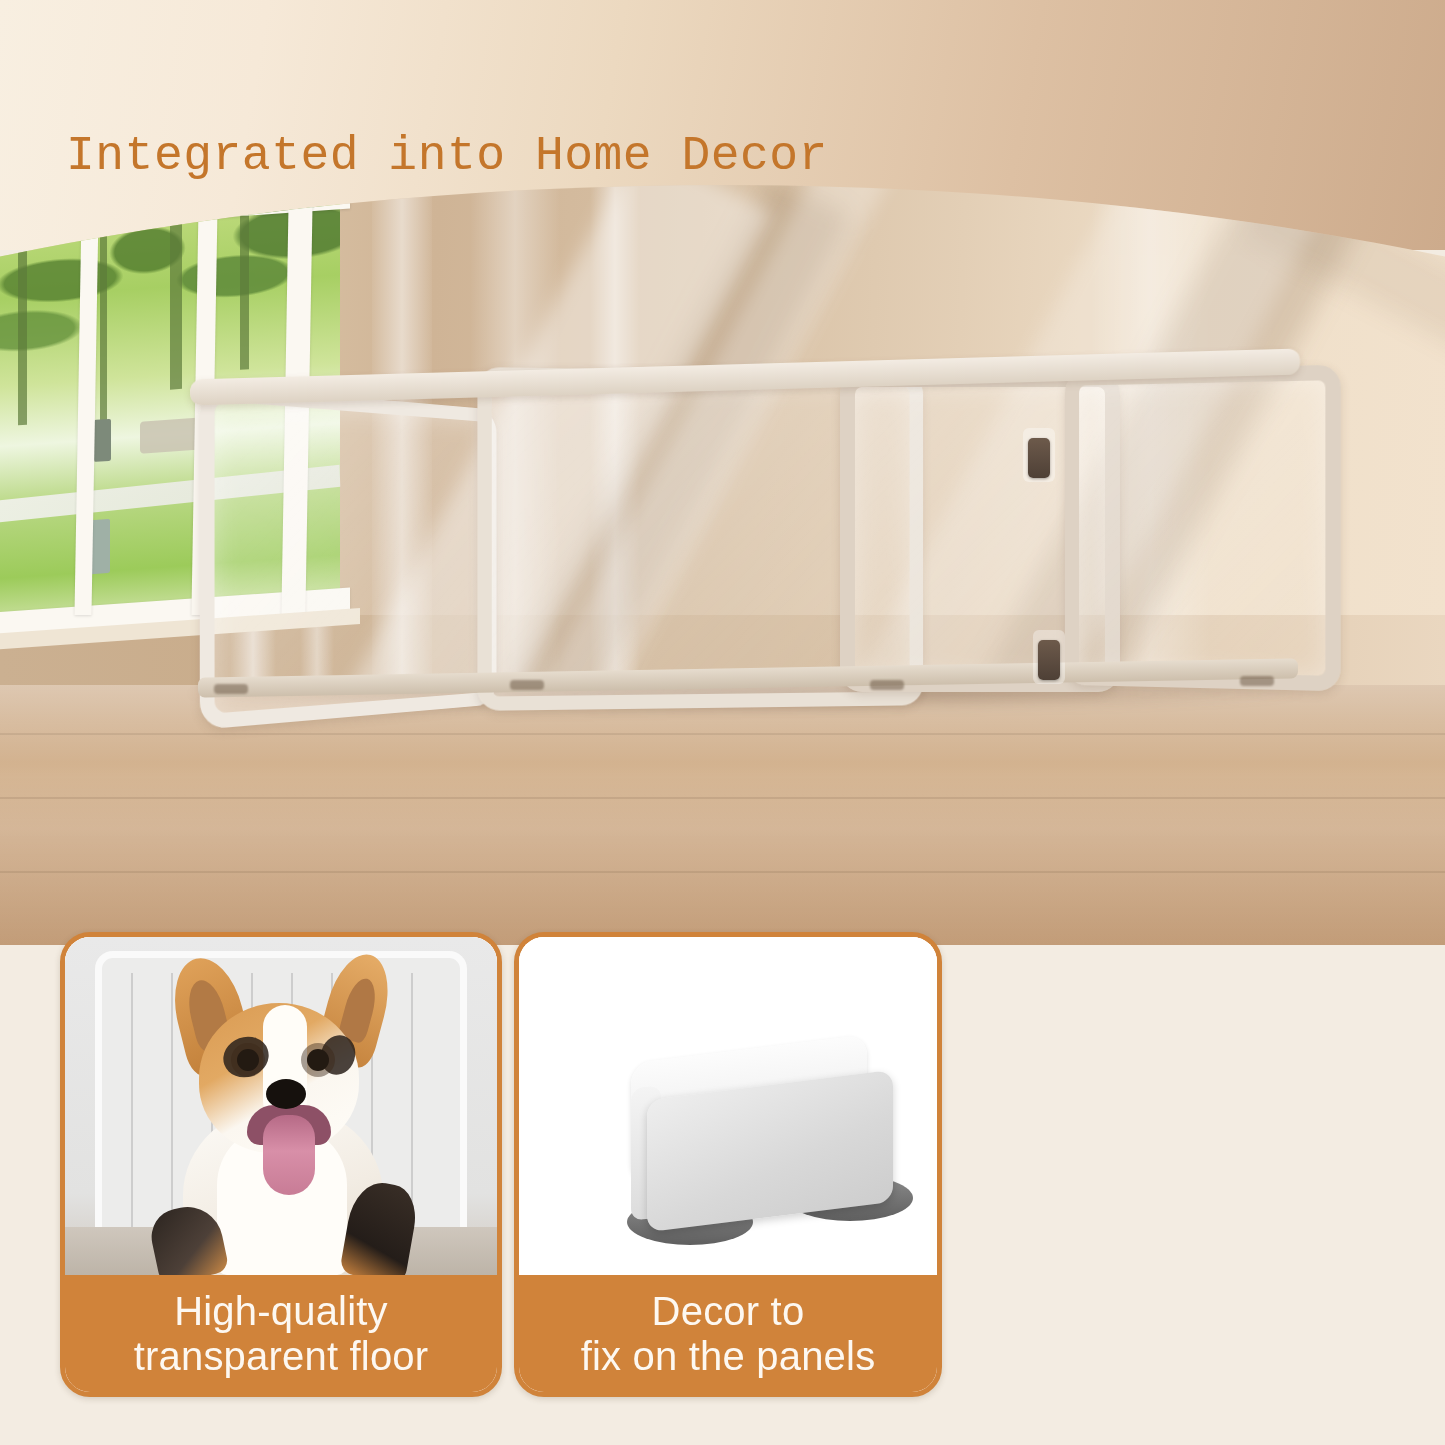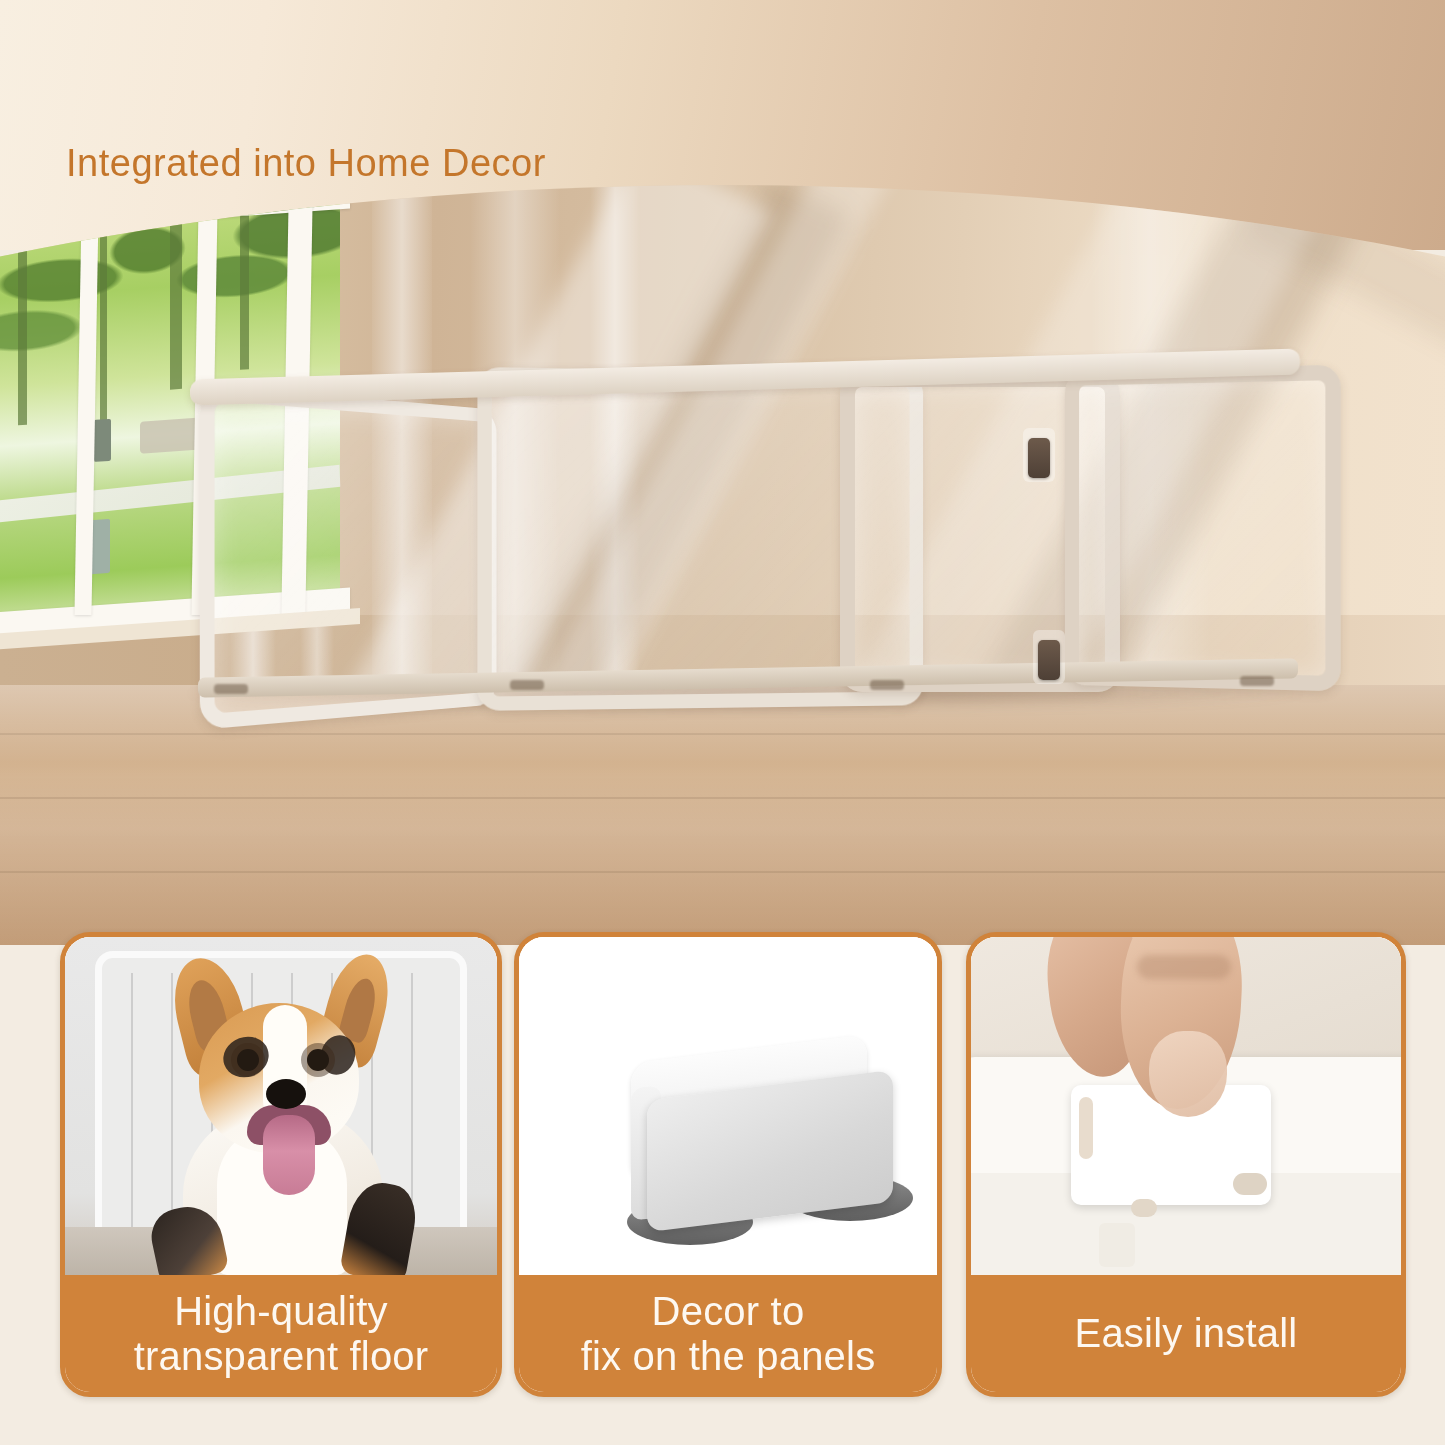--- a/index.html
+++ b/index.html
@@ -16,23 +16,23 @@
     background:linear-gradient(100deg,#f8efe1 0%,#f6e9d8 18%,#ecd9c0 42%,#ddc0a3 70%,#cdab8c 100%);
     overflow:hidden;
   }
   .header-title{
     position:absolute;left:62px;top:46px;
     font-size:74px;font-weight:bold;letter-spacing:1.5px;
     color:#c4762b;line-height:1;white-space:nowrap;
     text-shadow:0 1px 0 rgba(255,255,255,.25);
   }
   .header-sub{
-    position:absolute;left:66px;top:144px;
-    font-size:38px;font-weight:normal;letter-spacing:.5px;
-    color:#c4762b;line-height:1;white-space:nowrap;
+    position:absolute;left:66px;top:132px;
+    font-size:48px;font-weight:normal;letter-spacing:.5px;
+    color:#c4762b;line-height:1;white-space:nowrap;font-family:Liberation Mono, monospace;
   }
 
   
   .hero{
     position:absolute;left:0;top:185px;width:1445px;height:760px;
     overflow:hidden;
     -webkit-clip-path:ellipse(118% 100% at 50% 100%);
     clip-path:ellipse(118% 100% at 50% 100%);
   }
   .hero-inner{position:absolute;inset:0;}
@@ -379,36 +379,15 @@
         <div class="br-front"></div>
       </div>
       <div class="card-cap">
         <div>
           <span>Decor to</span>
           <span>fix on the panels</span>
         </div>
       </div>
     </div>
 
-    <div class="card card-3">
-      <div class="card-media">
-        <div class="c3-bg"></div>
-        <div class="c3-rail"></div>
-        <div class="c3-rail2"></div>
-        <div class="c3-clip"></div>
-        <div class="c3-slot"></div>
-        <div class="c3-hole1"></div>
-        <div class="c3-hole2"></div>
-        <div class="c3-notch"></div>
-        <div class="finger f-1"></div>
-        <div class="finger f-2"></div>
-        <div class="knuckle"></div>
-        <div class="nail"></div>
-      </div>
-      <div class="card-cap">
-        <div>
-          <span>Easily install</span>
-        </div>
-      </div>
-    </div>
 
   </div>
 </div>
 
 </body></html>

